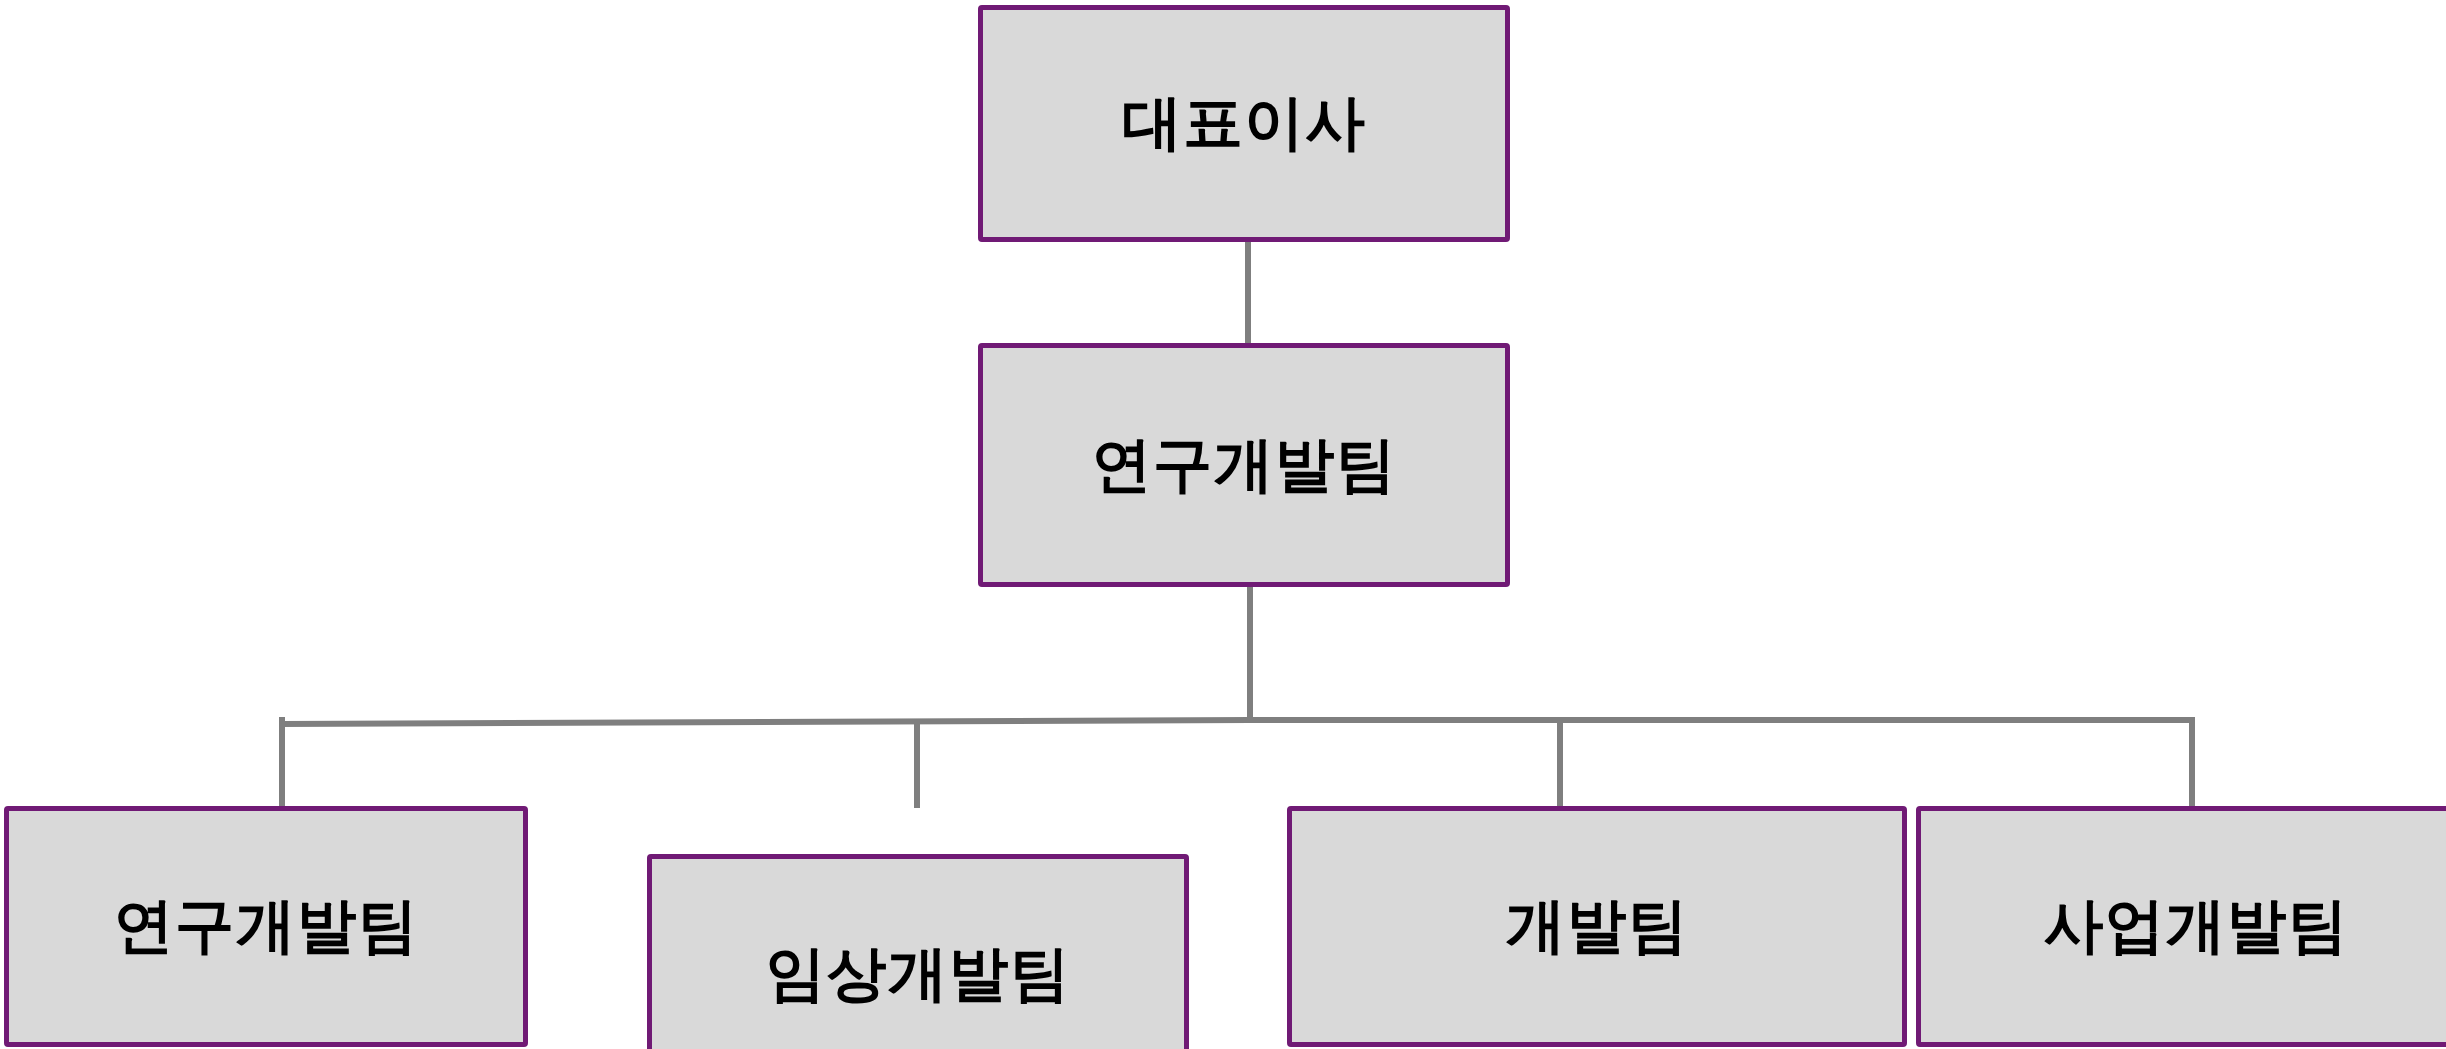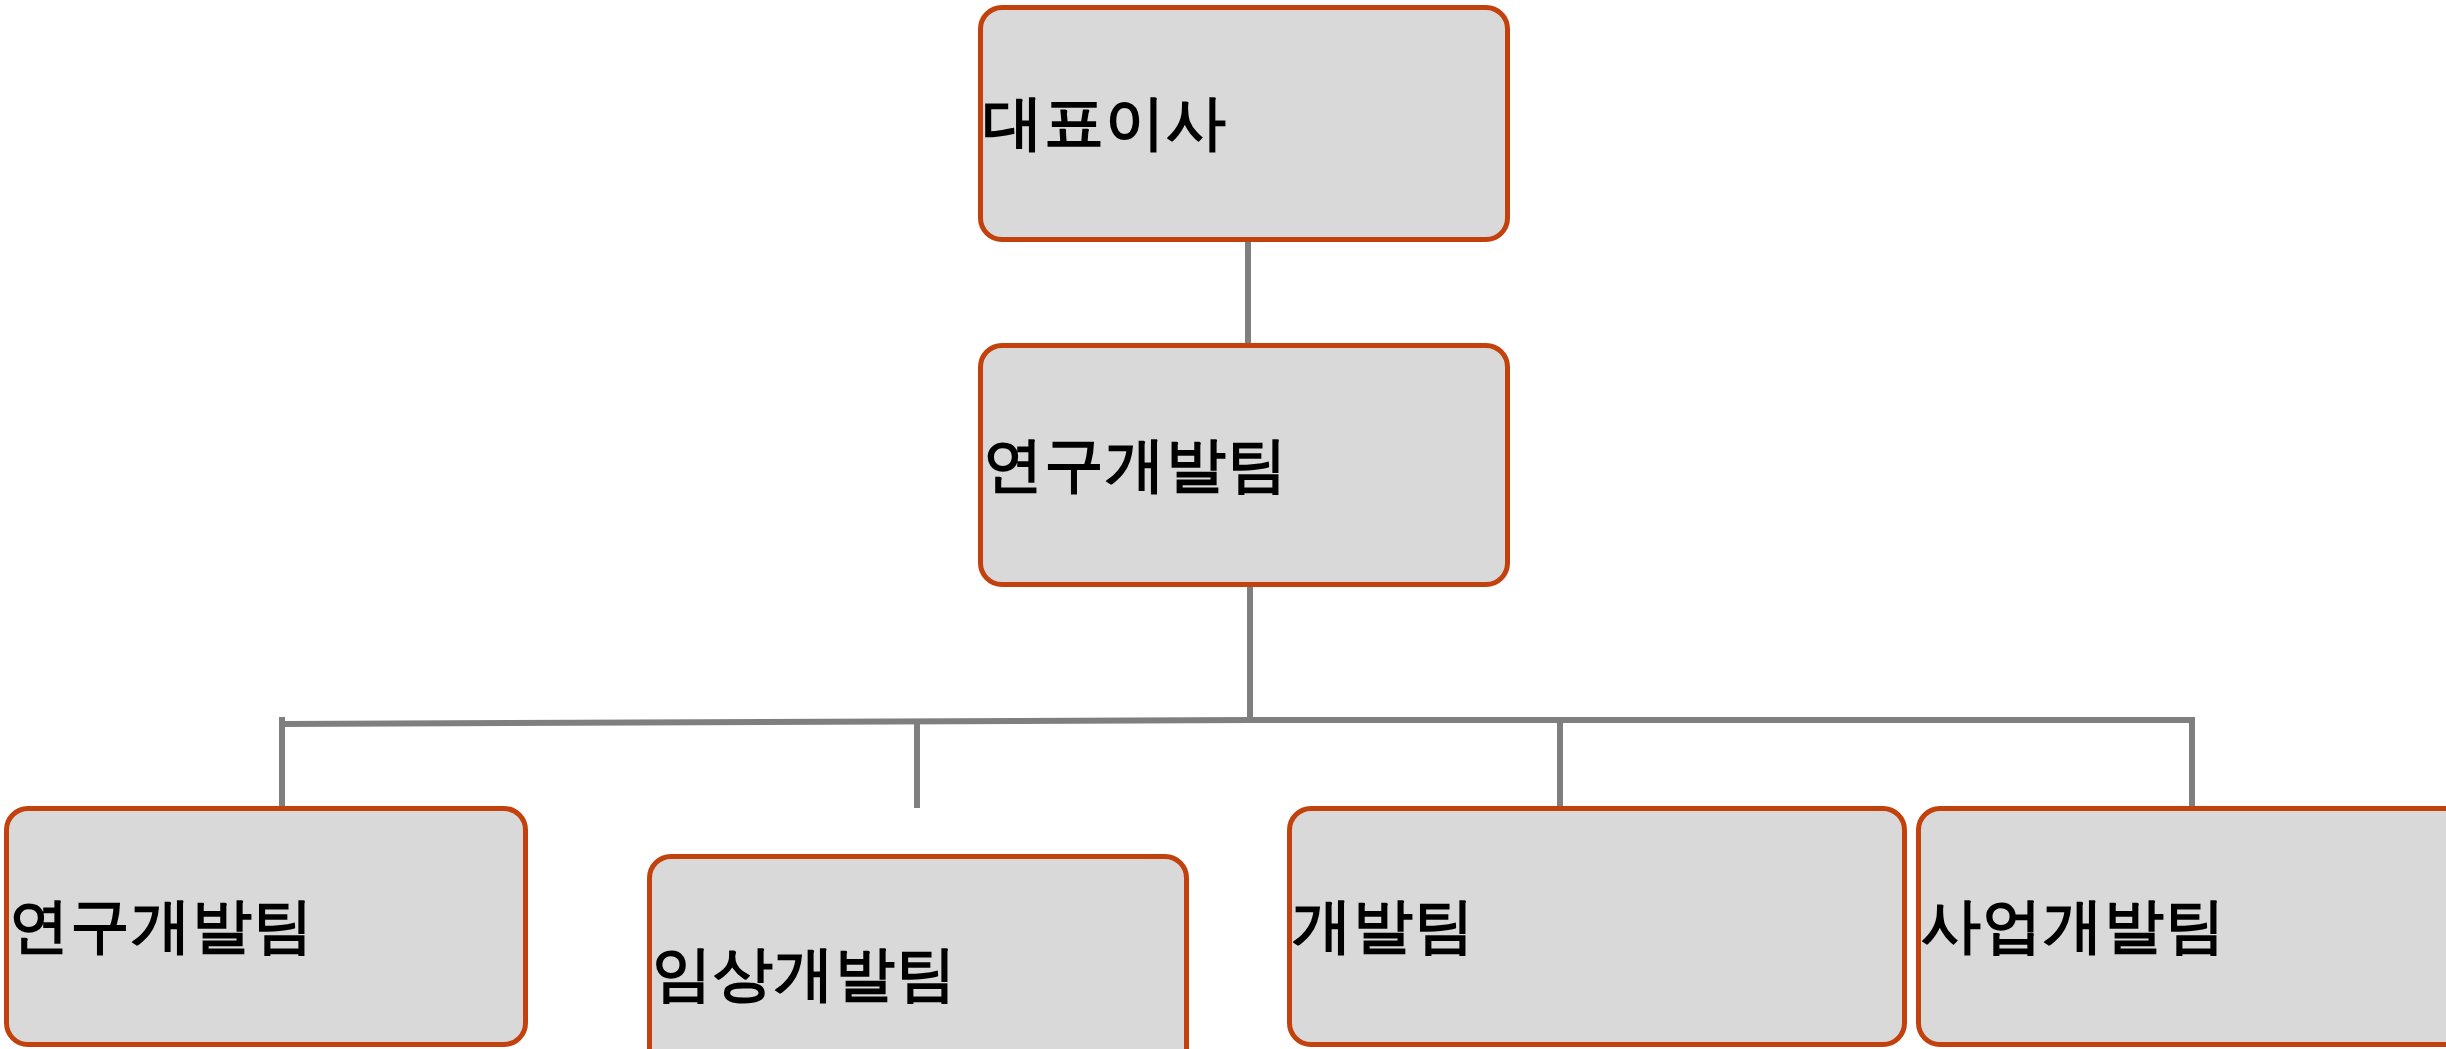--- a/index.html
+++ b/index.html
@@ -19,25 +19,25 @@
     position: absolute;
     left: 0;
     top: 0;
     width: 2446px;
     height: 1049px;
   }
   .org-node {
     position: absolute;
     box-sizing: border-box;
     background: #d9d9d9;
-    border: 5px solid #c2410c;
-    border-radius: 24px;
+    border: 5px solid #701a75;
+    border-radius: 4px;
     display: flex;
     align-items: center;
-    justify-content: flex-start;
+    justify-content: center;
     color: #000000;
     font-weight: bold;
     font-size: 60px;
     letter-spacing: 1px;
     white-space: nowrap;
   }
   
   .node-ceo       { left: 978px;  top: 5px;   width: 532px; height: 237px; }
   
   .node-rnd-office{ left: 978px;  top: 343px; width: 532px; height: 244px; }

